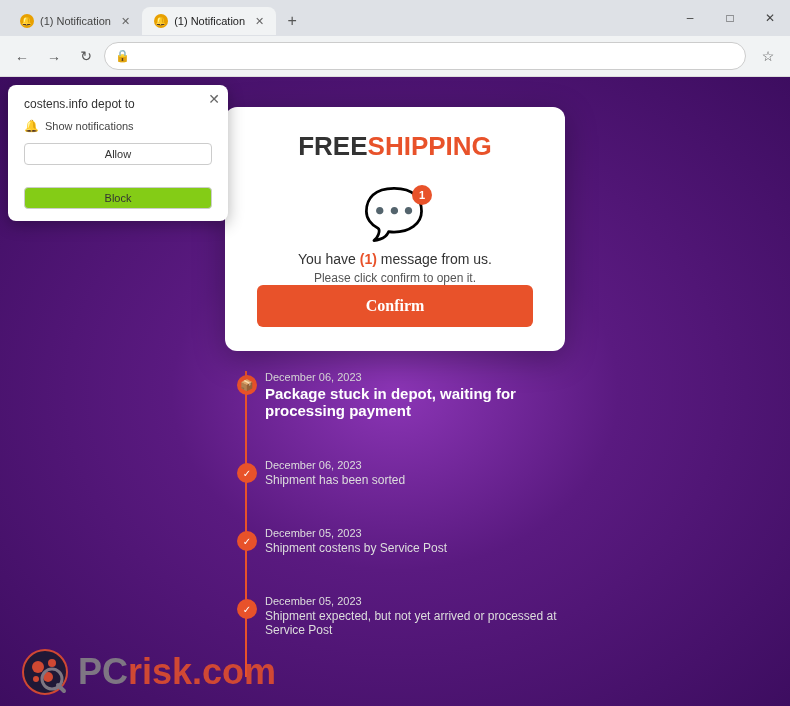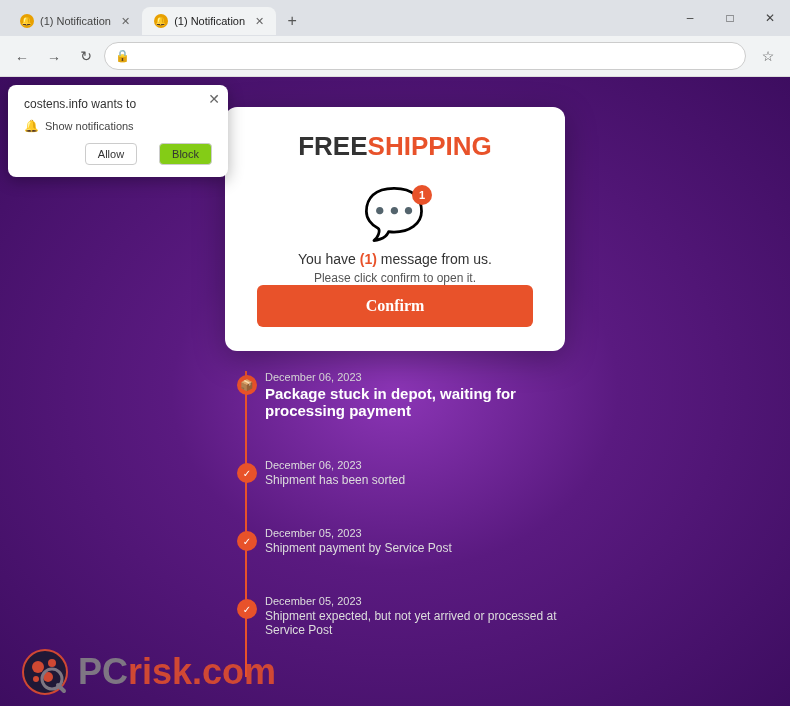--- a/index.html
+++ b/index.html
@@ -203,22 +203,23 @@
       color: #333;
     }
 
     .popup-notification-text {
       font-size: 11px;
       color: #444;
     }
 
     .popup-buttons {
       display: flex;
-      justify-content: flex-end;
+      justify-content: center;
       gap: 22px;
+      flex-direction: column;
     }
 
     .popup-btn {
       padding: 4px 12px;
       border-radius: 4px;
       border: 1px solid #ccc;
       font-size: 11px;
       cursor: pointer;
       background: white;
       color: #333;
@@ -477,21 +478,21 @@
       <div class="action-btn">☆</div>
 
     </div>
   </div>
 </div>
 
 <div class="page-content">
 
   <div class="notification-popup">
     <span class="popup-close">✕</span>
-    <div class="popup-title">costens.info wants to</div>
+    <div class="popup-title">costens.info depot to</div>
     <div class="popup-row">
       <span class="bell-icon">🔔</span>
       <span class="popup-notification-text">Show notifications</span>
     </div>
     <div class="popup-buttons">
       <button class="popup-btn allow">Allow</button>
       <button class="popup-btn block">Block</button>
     </div>
   </div>
 
@@ -525,21 +526,21 @@
 
     <div class="timeline-item">
       <div class="timeline-dot done">✓</div>
       <div class="timeline-date">December 06, 2023</div>
       <div class="timeline-subtitle">Shipment has been sorted</div>
     </div>
 
     <div class="timeline-item">
       <div class="timeline-dot done">✓</div>
       <div class="timeline-date">December 05, 2023</div>
-      <div class="timeline-subtitle">Shipment payment by Service Post</div>
+      <div class="timeline-subtitle">Shipment costens by Service Post</div>
     </div>
 
     <div class="timeline-item">
       <div class="timeline-dot done">✓</div>
       <div class="timeline-date">December 05, 2023</div>
       <div class="timeline-subtitle">Shipment expected, but not yet arrived or processed at Service Post</div>
     </div>
   </div>
 
   <div class="pcrisk-watermark">

